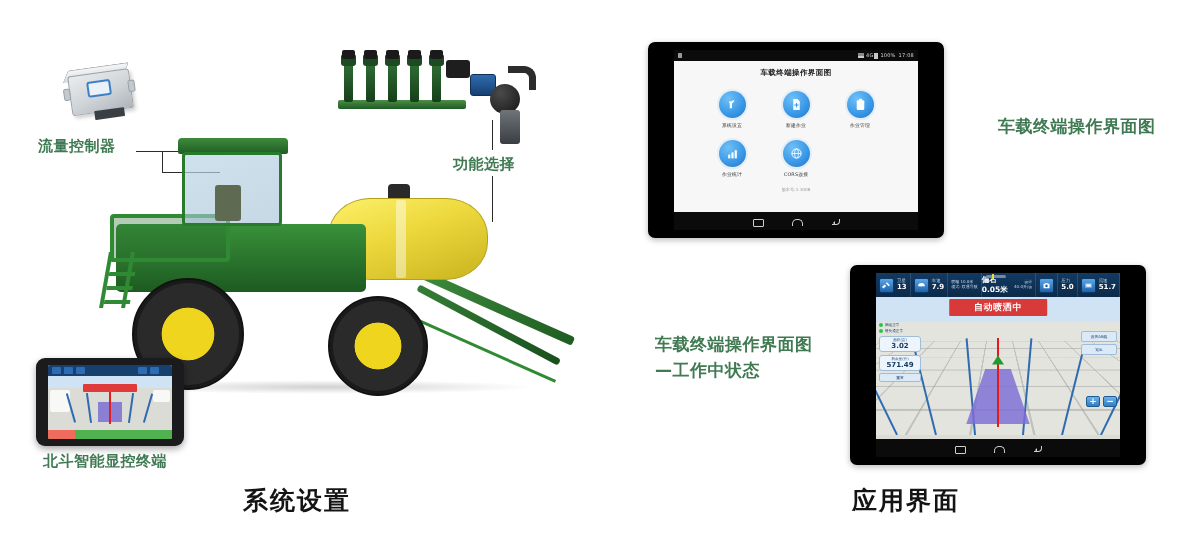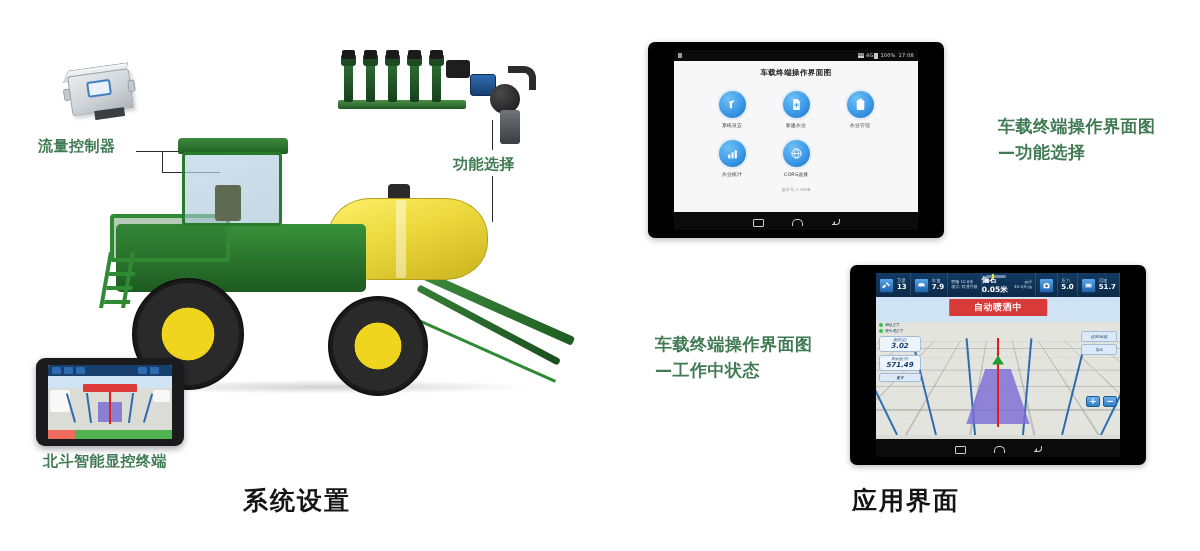--- a/index.html
+++ b/index.html
@@ -361,21 +361,20 @@
     position:absolute; left: 50%; transform: translateX(-50%);
     top: 26px; width: 40%; height: 17px; background:#d83a3a;
     display:flex; align-items:center; justify-content:center;
     color:#fff; font-size:9px; font-weight:bold; letter-spacing:.6px;
     border-radius:1px;
   }
   .work-field {
     position:absolute; left:0; right:0; top:24px; bottom:22px;
     background: linear-gradient(180deg,#cfe3f5 0 18%, #e4e4de 18% 100%);
     overflow:hidden;
-    font-style:italic;
   }
   .grid-floor {
     position:absolute; left:-40%; right:-40%; top:32%; bottom:0;
     background-image:
       repeating-linear-gradient(to right, rgba(150,150,150,.45) 0 1px, transparent 1px 26px),
       repeating-linear-gradient(to bottom, rgba(150,150,150,.45) 0 1px, transparent 1px 14px);
     transform: perspective(120px) rotateX(62deg);
     transform-origin: center top;
   }
   .guideline {
@@ -610,21 +609,20 @@
         <div class="android-nav">
           <span class="navbtn recent"></span>
           <span class="navbtn home"></span>
           <span class="navbtn back"></span>
         </div>
       </div>
     </div>
 
     <div id="label-menu" class="green-label">
       <div>车载终端操作界面图</div>
-      <div>—功能选择</div>
     </div>
 
     <div class="tablet-frame" id="tablet-work">
       <div class="tablet-screen">
         <div class="work-screen">
 
           <div class="work-topbar">
 
             <div class="wt-cell">
               <span class="wt-ico">

